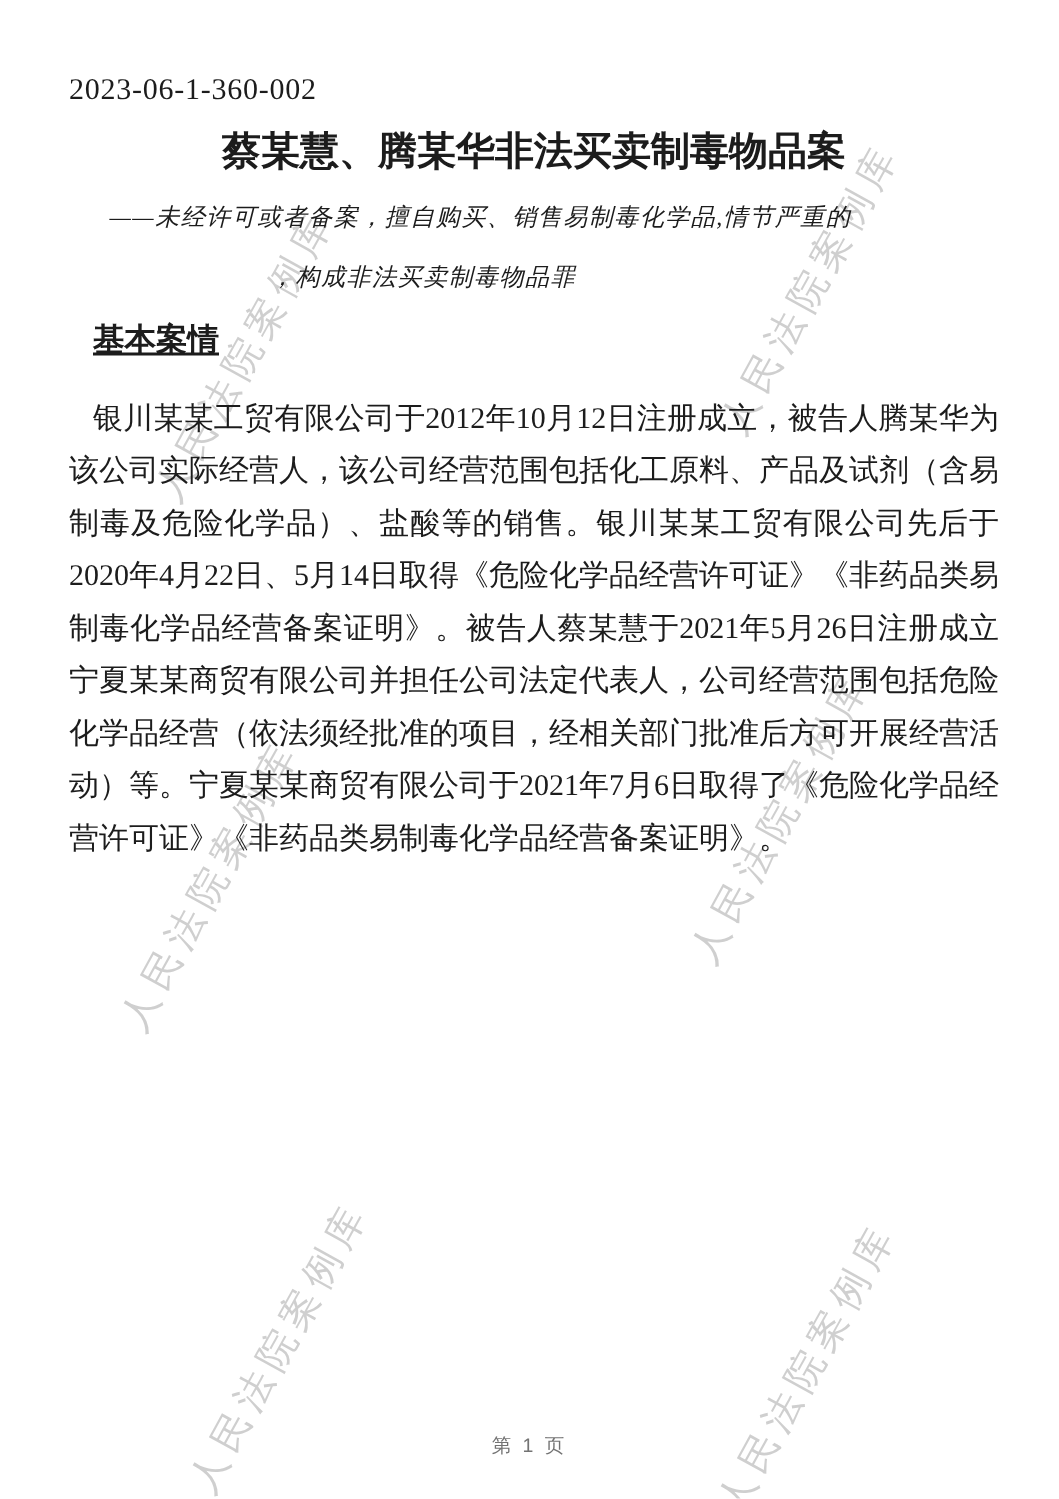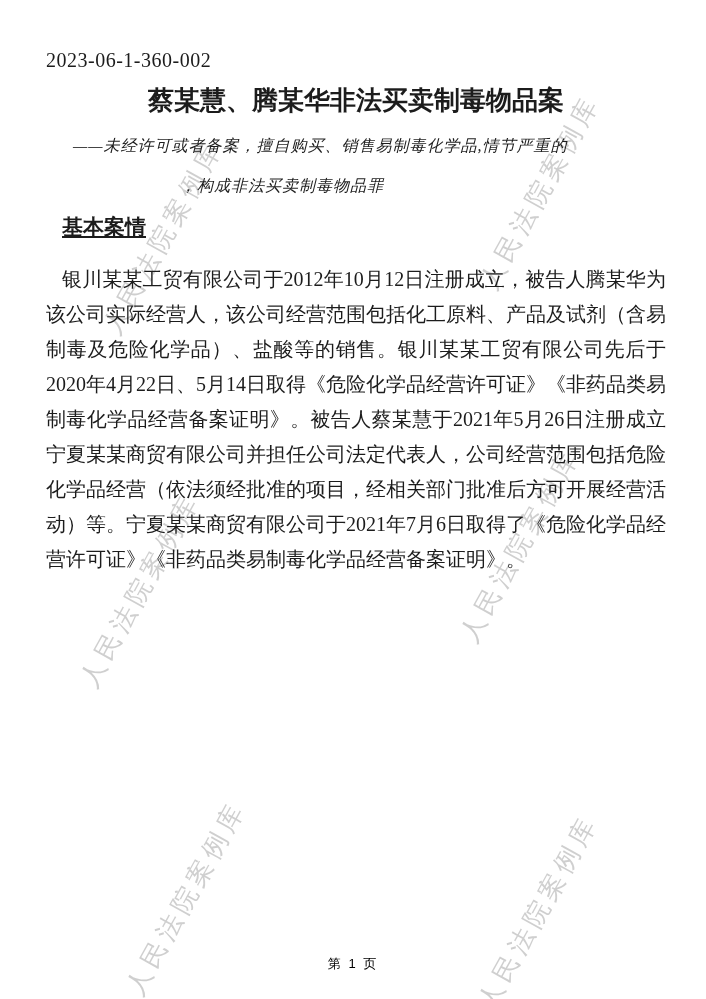--- a/index.html
+++ b/index.html
@@ -117,21 +117,21 @@
   
   .page-footer {
     position: absolute;
     left: 0;
     right: 0;
     top: 955px;
     text-align: center;
     font-size: 13px;
     font-family: "Liberation Sans", sans-serif;
     letter-spacing: 2px;
-    color: #000000;
+    color: #737373;
     z-index: 1;
   }
 </style>
 </head>
 <body>
 
 <div class="page">
 
   <div class="watermark-layer">
     <span class="watermark wm1">人民法院案例库</span>

